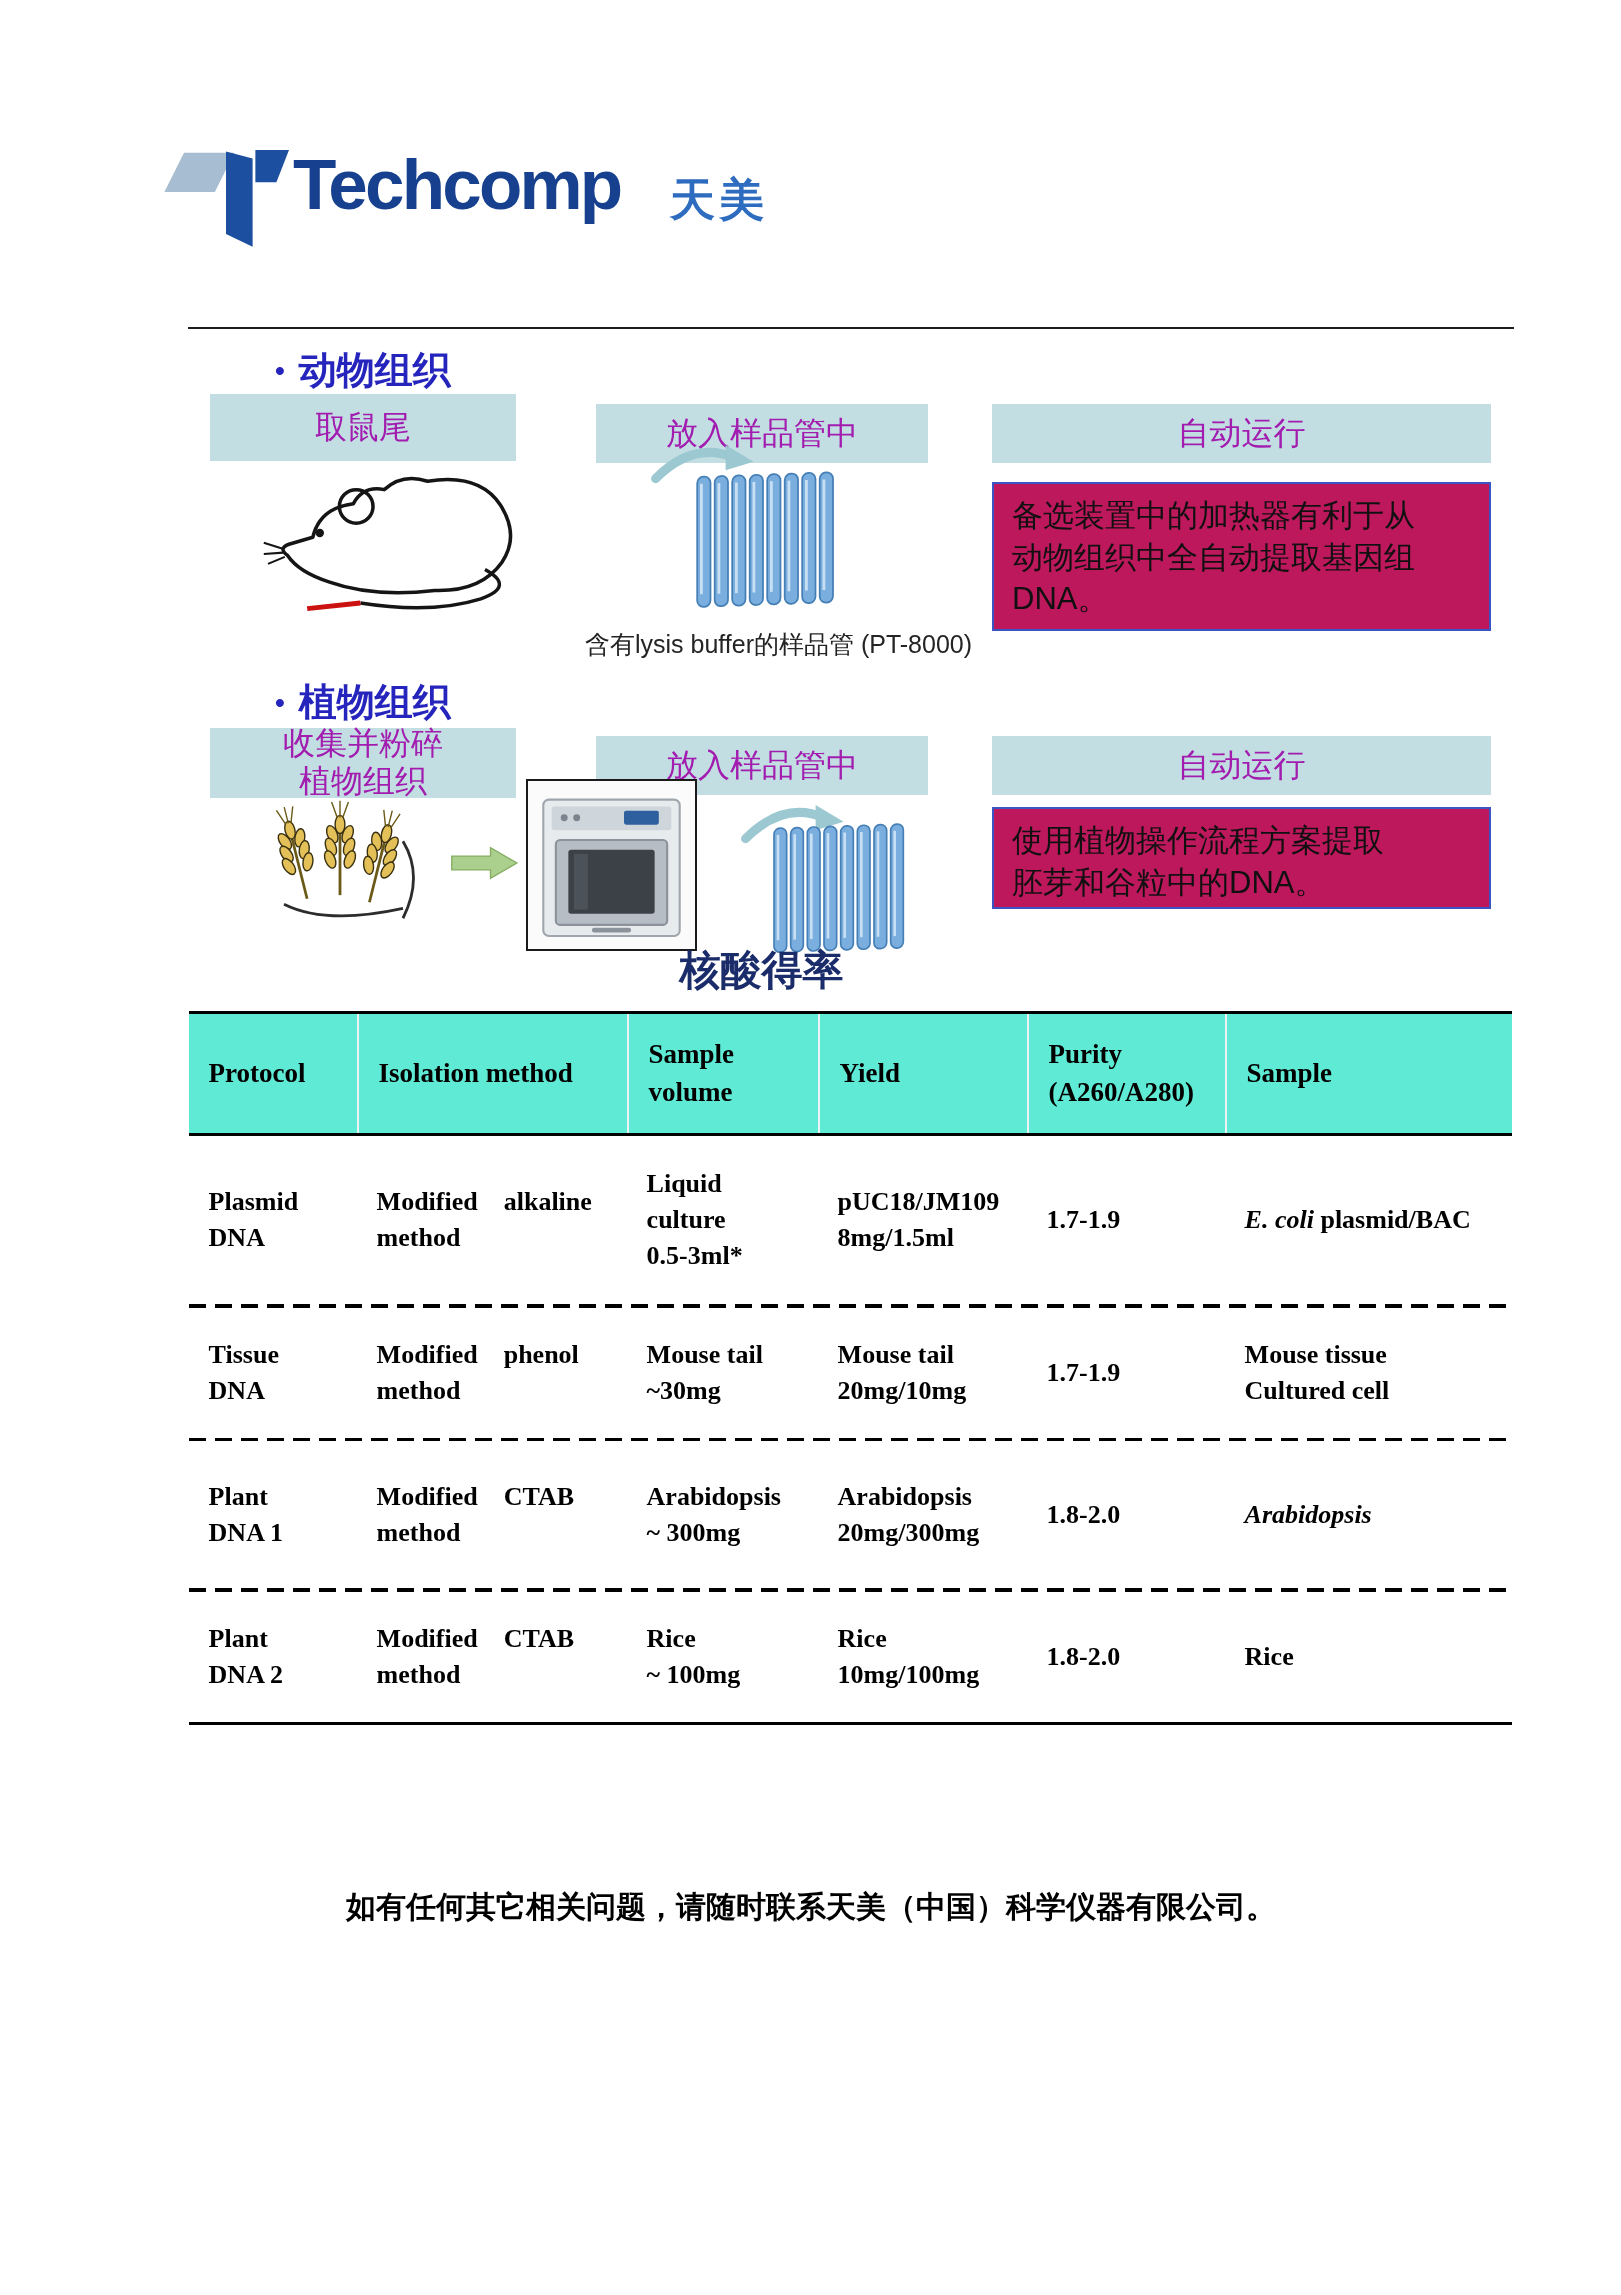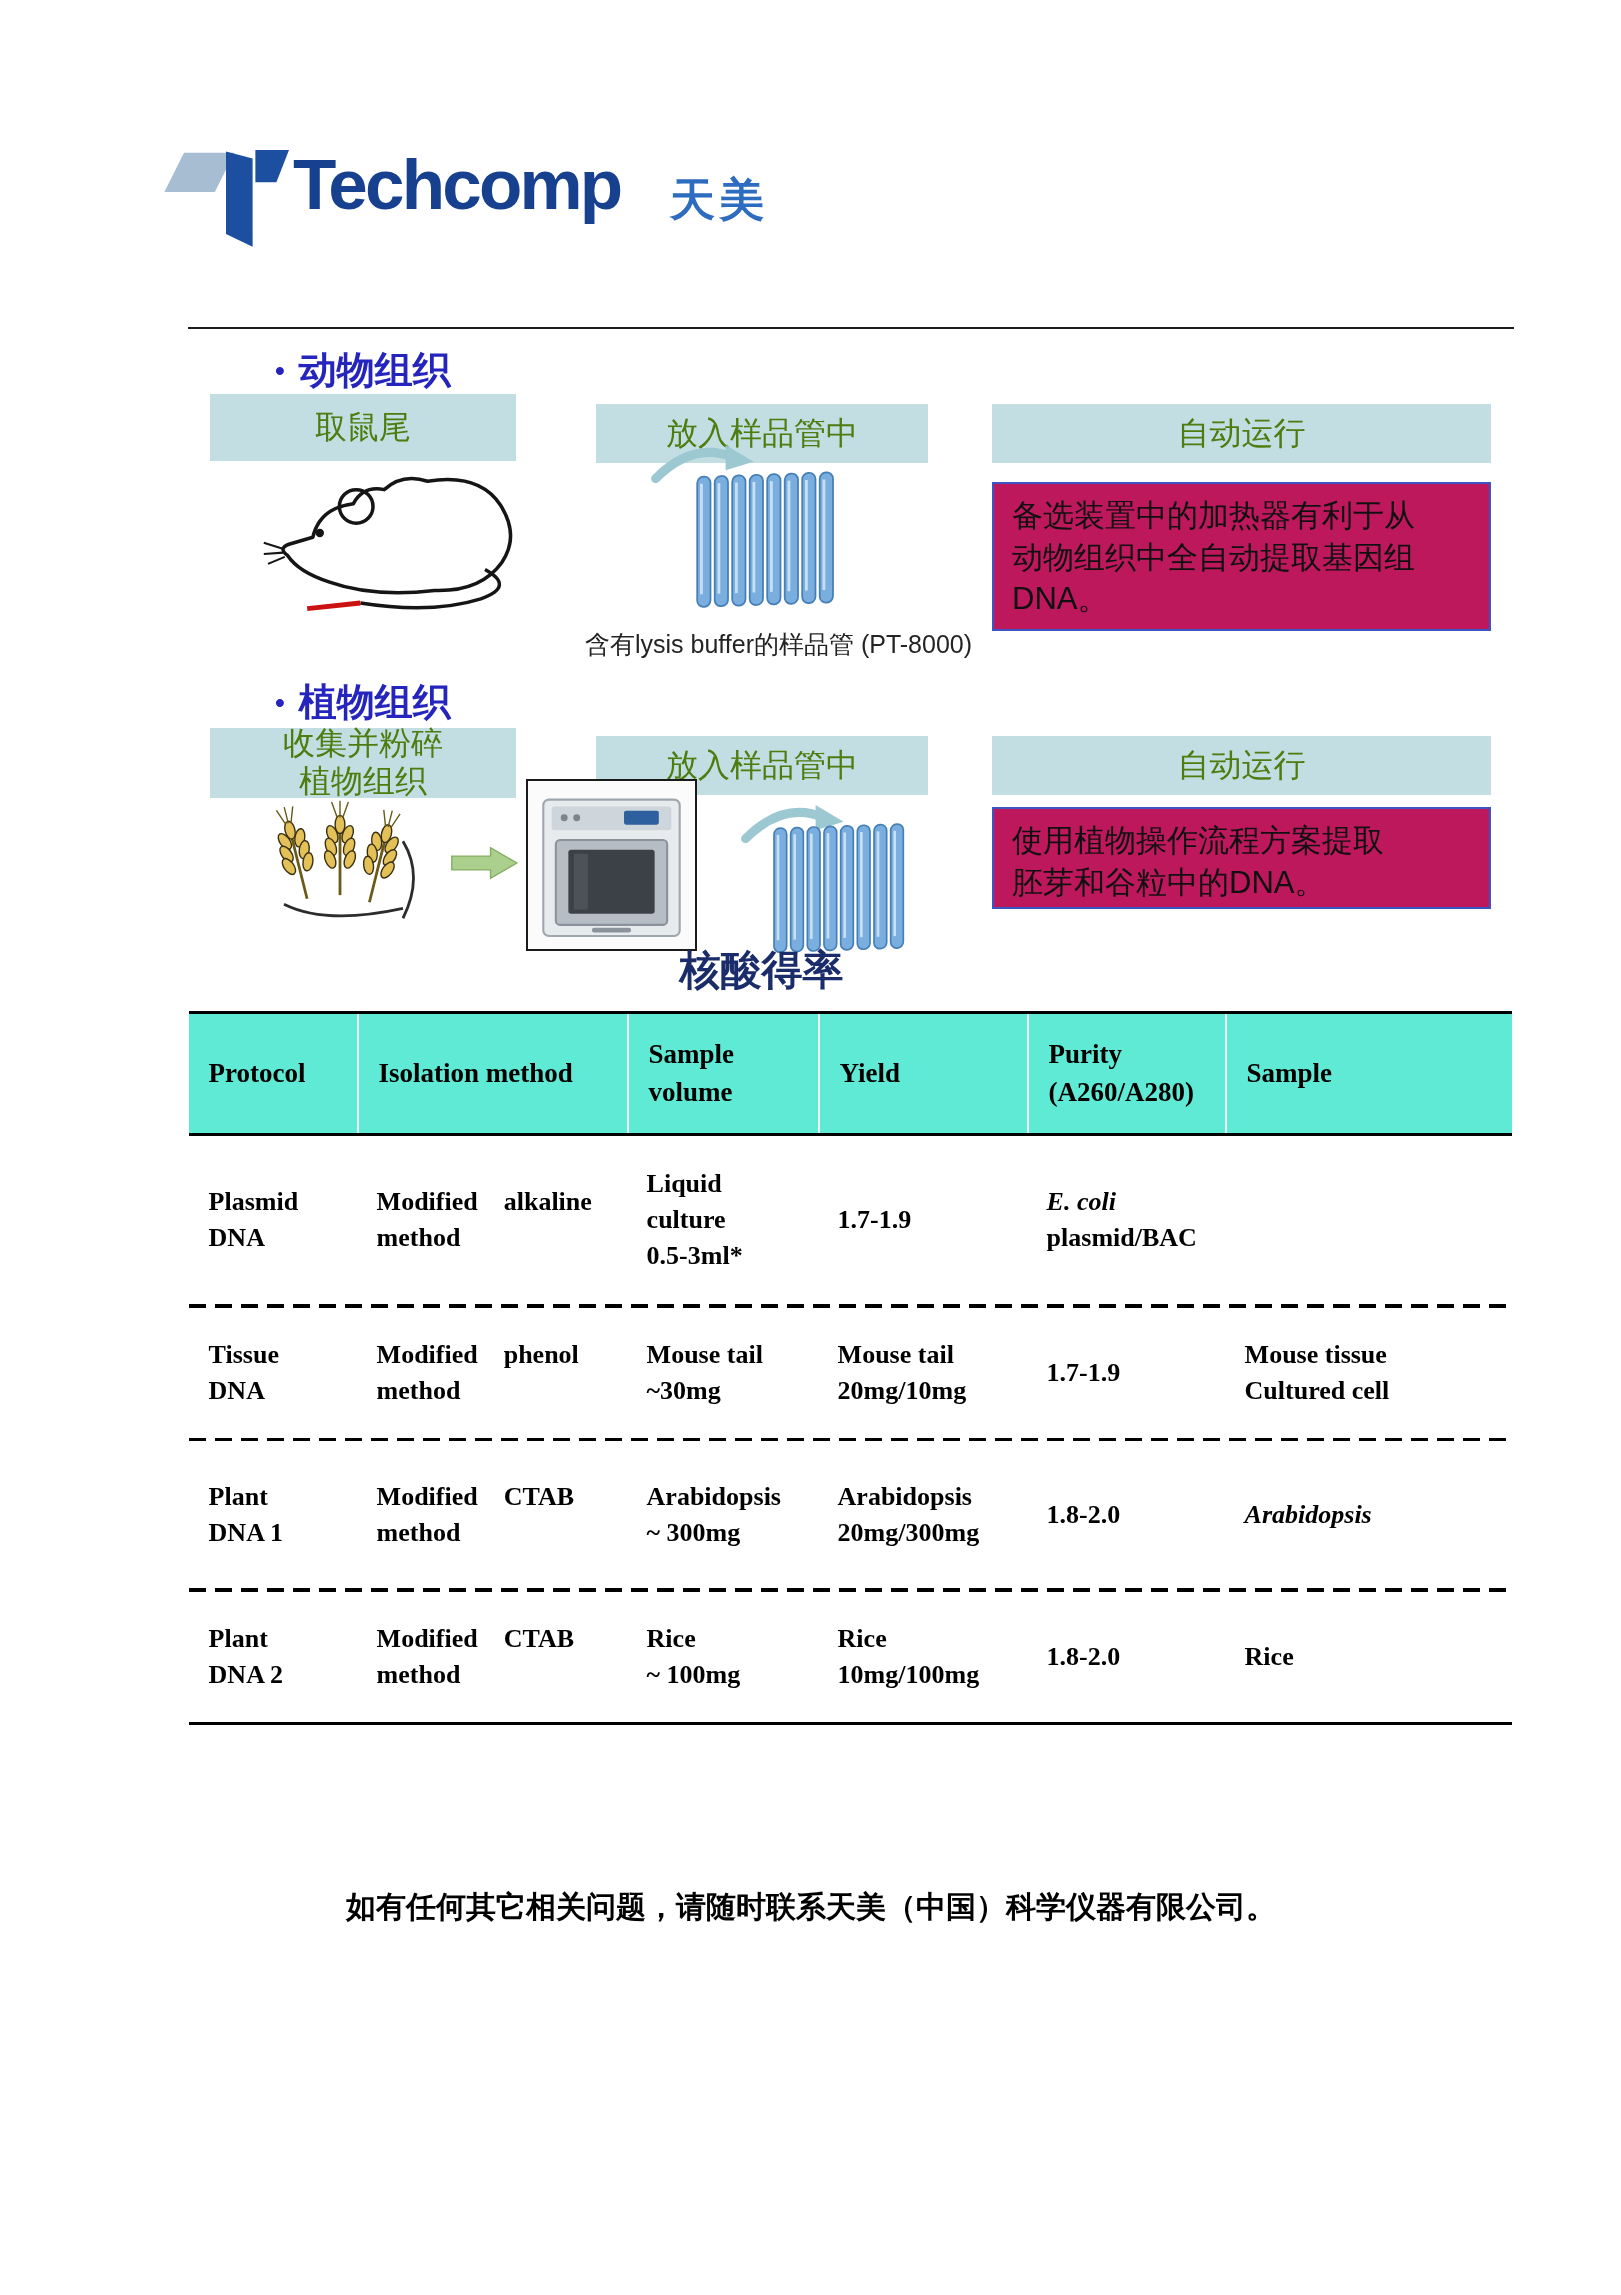--- a/index.html
+++ b/index.html
@@ -14,21 +14,21 @@
 
   .top-rule{left:188px;top:327px;width:1326px;height:2.1px;background:#1c1c1c;}
 
   
   .sec-title{font-size:38px;font-weight:700;color:#2525bd;display:flex;align-items:center;gap:14px;}
   .sec-title .bullet{font-size:28px;line-height:1;}
   .animal-title{left:275px;top:345px;}
   .plant-title{left:275px;top:677px;}
 
   
-  .step-box{background:#c2dee2;color:#4d7c0f;display:flex;align-items:center;justify-content:center;
+  .step-box{background:#c2dee2;color:#a21caf;display:flex;align-items:center;justify-content:center;
             text-align:center;font-size:32px;line-height:1.18;white-space:pre-line;}
   .a-step1{left:210px;top:394px;width:306px;height:67px;}
   .a-step2{left:596px;top:404px;width:332px;height:59px;}
   .a-step3{left:992px;top:404px;width:499px;height:59px;}
   .p-step1{left:210px;top:728px;width:306px;height:70px;}
   .p-step2{left:596px;top:736px;width:332px;height:59px;}
   .p-step3{left:992px;top:736px;width:499px;height:59px;}
 
   
   .note-box{border:2.8px solid #3b55c5;background:#be185d;color:#101010;font-size:31px;line-height:1.34;
@@ -231,20 +231,22 @@
     </div>
 
     <div class="tgrid trow r1">
       <div class="td">Plasmid
 DNA</div>
       <div class="td">Modified alkaline
 method</div>
       <div class="td">Liquid
 culture
 0.5-3ml*</div>
+      <div class="td">pUC18/JM109
+8mg/1.5ml</div>
       <div class="td">1.7-1.9</div>
       <div class="td"><span class="it">E. coli</span><span> plasmid/BAC</span></div>
     </div>
     <div class="t-sep"></div>
 
     <div class="tgrid trow r2">
       <div class="td">Tissue
 DNA</div>
       <div class="td">Modified phenol
 method</div>

